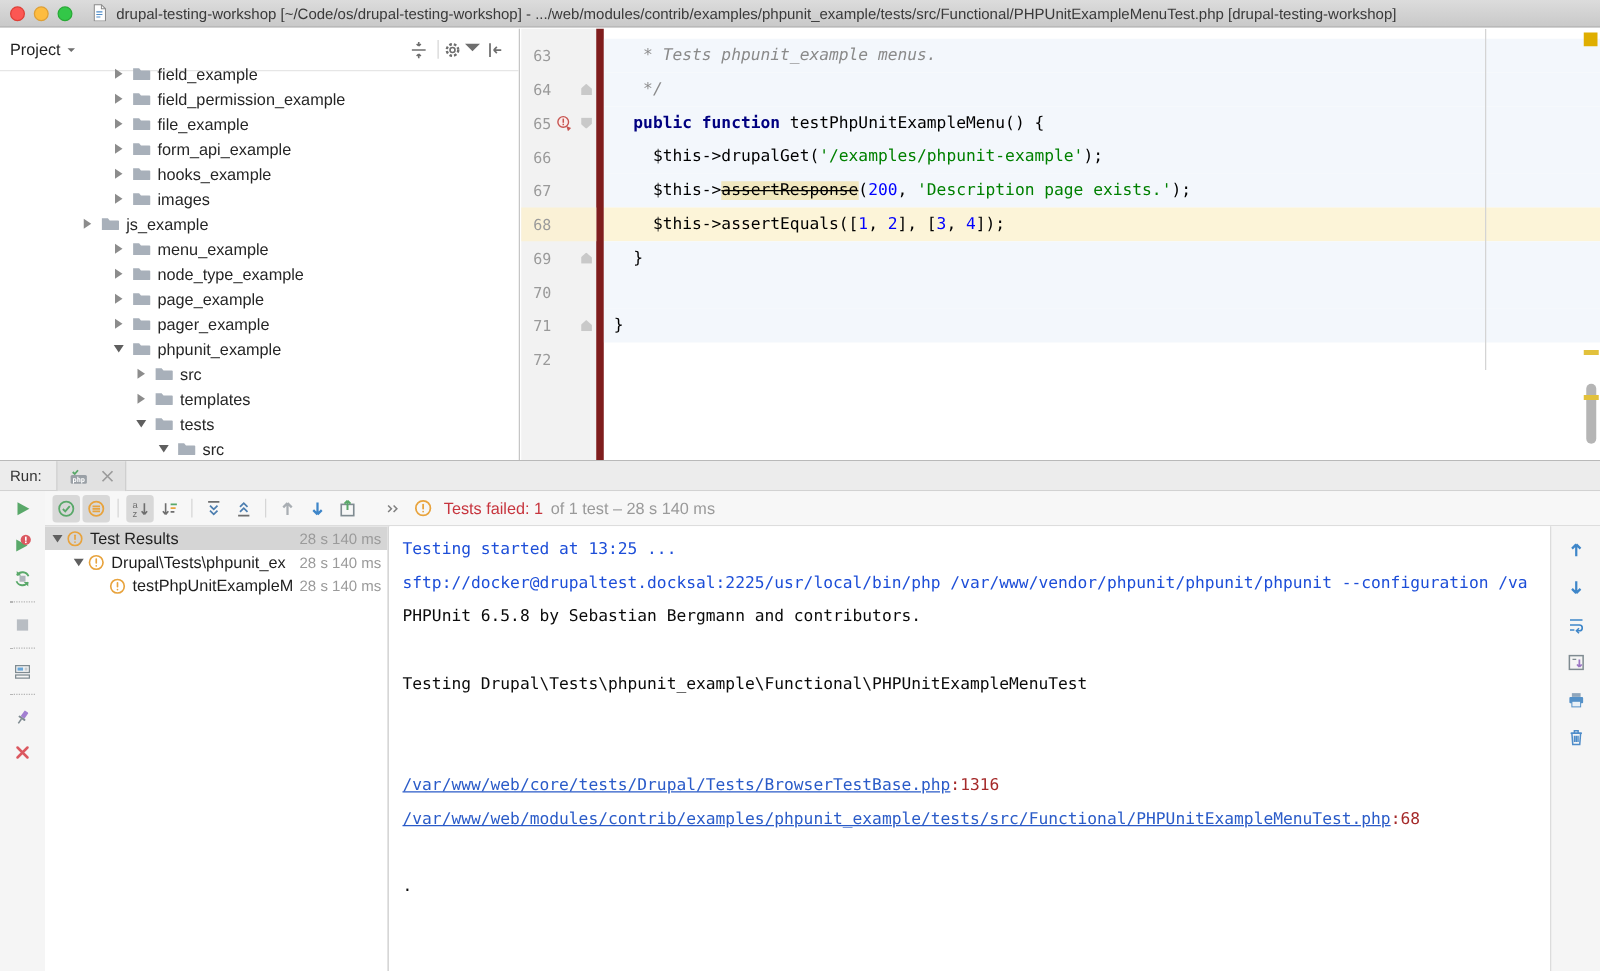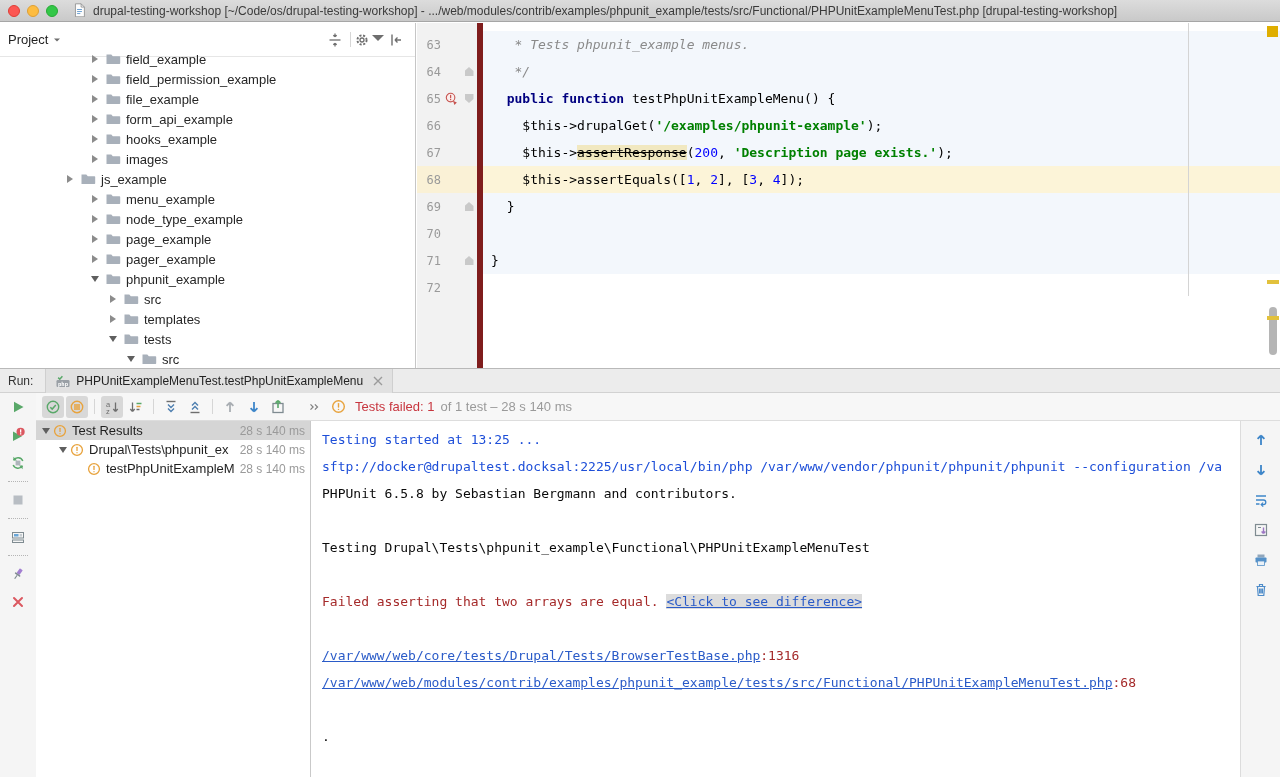--- a/index.html
+++ b/index.html
@@ -42,21 +42,21 @@
   .g-fold{width:16px;display:flex;justify-content:center;align-items:center;flex:0 0 auto}
   .fold{width:9px;height:9px;background:#C9C9C9}
   .fold.down{clip-path:polygon(0 0,100% 0,100% 55%,50% 100%,0 55%)}
   .fold.up{clip-path:polygon(50% 0,100% 45%,100% 100%,0 100%,0 45%)}
   .code-wrap{position:relative;flex:1;padding-top:8px;overflow:hidden}
   .c-row{position:relative;z-index:1;height:27px;line-height:27px;white-space:pre;font-family:"DejaVu Sans Mono",monospace;font-size:13px;color:#000;padding-left:8px}
   .c-row.body{background:#F3F7FC}
   .c-row.hl{background:#FCF4D8}
   .tk-cmt{color:#8A8A8A;font-style:italic}
   .tk-kw{color:#000080;font-weight:bold}
-  .tk-str{color:#008000;font-weight:bold}
+  .tk-str{color:#008000;font-weight:normal}
   .tk-num{color:#0000FF}
   .tk-p{color:#000}
   .tk-dep{background:#F1E8C0;text-decoration:line-through}
   .margin-guide{position:absolute;left:705px;top:0;bottom:72px;width:1px;background:#D4D4D4;z-index:2}
   .warn-box{position:absolute;top:3px;right:2px;width:11px;height:11px;background:#DFAE00;z-index:3}
   .stripe-tick{position:absolute;right:1px;width:12px;height:4px;background:#E2C13C;z-index:3}
   .sb-thumb{position:absolute;right:3px;width:8px;height:48px;border-radius:4px;background:rgba(120,120,120,.55);z-index:4}
 
   
   .runpanel{position:absolute;left:0;top:368px;right:0;bottom:0;background:#fff;border-top:1px solid #B9B9B9}
@@ -384,21 +384,20 @@
 
 <div class="runpanel">
   <div class="rp-tabbar">
     <span class="rp-run-label">Run:</span>
     <div class="rp-tab">
       <svg class="tabic" viewBox="0 0 16 16">
           <path d="M3.2 4.6l1.6 1.6 2.6-3" fill="none" stroke="#59A869" stroke-width="1.5"></path>
           <rect x="1.5" y="7" width="13" height="7" rx="1.2" fill="#9AA0A6"></rect>
           <text x="8" y="12.6" font-size="5.5" fill="#fff" text-anchor="middle" font-family="DejaVu Sans Mono, monospace" font-weight="bold">php</text>
         </svg>
-      <span>PHPUnitExampleMenuTest.testPhpUnitExampleMenu</span>
       <span class="rp-tab-close">
         <svg viewBox="0 0 10 10">
             <path d="M1 1l8 8M9 1l-8 8" stroke="#9B9B9B" stroke-width="1.4"></path>
           </svg>
       </span>
     </div>
   </div>
 
   <div class="rp-toolbar" id="rp-toolbar">
       <div class="tool-btn pressed">
@@ -601,21 +600,20 @@
       </div>
     </div>
 
   <div class="rp-console" id="rp-console">
       <div class="cons-row"><span class="cs-info">Testing started at 13:25 ...</span></div>
       <div class="cons-row"><span class="cs-info">sftp://docker@drupaltest.docksal:2225/usr/local/bin/php /var/www/vendor/phpunit/phpunit/phpunit --configuration /va</span></div>
       <div class="cons-row"><span class="cs-out">PHPUnit 6.5.8 by Sebastian Bergmann and contributors.</span></div>
       <div class="cons-row"></div>
       <div class="cons-row"><span class="cs-out">Testing Drupal\Tests\phpunit_example\Functional\PHPUnitExampleMenuTest</span></div>
       <div class="cons-row"></div>
-      <div class="cons-row"><span class="cs-err">Failed asserting that two arrays are equal. </span><span class="cs-link cs-hl">&lt;Click to see difference&gt;</span></div>
       <div class="cons-row"></div>
       <div class="cons-row"><span class="cs-link">/var/www/web/core/tests/Drupal/Tests/BrowserTestBase.php</span><span class="cs-err">:1316</span></div>
       <div class="cons-row"><span class="cs-link">/var/www/web/modules/contrib/examples/phpunit_example/tests/src/Functional/PHPUnitExampleMenuTest.php</span><span class="cs-err">:68</span></div>
       <div class="cons-row"></div>
       <div class="cons-row"><span class="cs-out">.</span></div>
     </div>
 
   <div class="rp-rtoolbar" id="rp-rtoolbar">
       <div class="tool-btn">
         <span style="display: flex; align-items: center; justify-content: center;">

